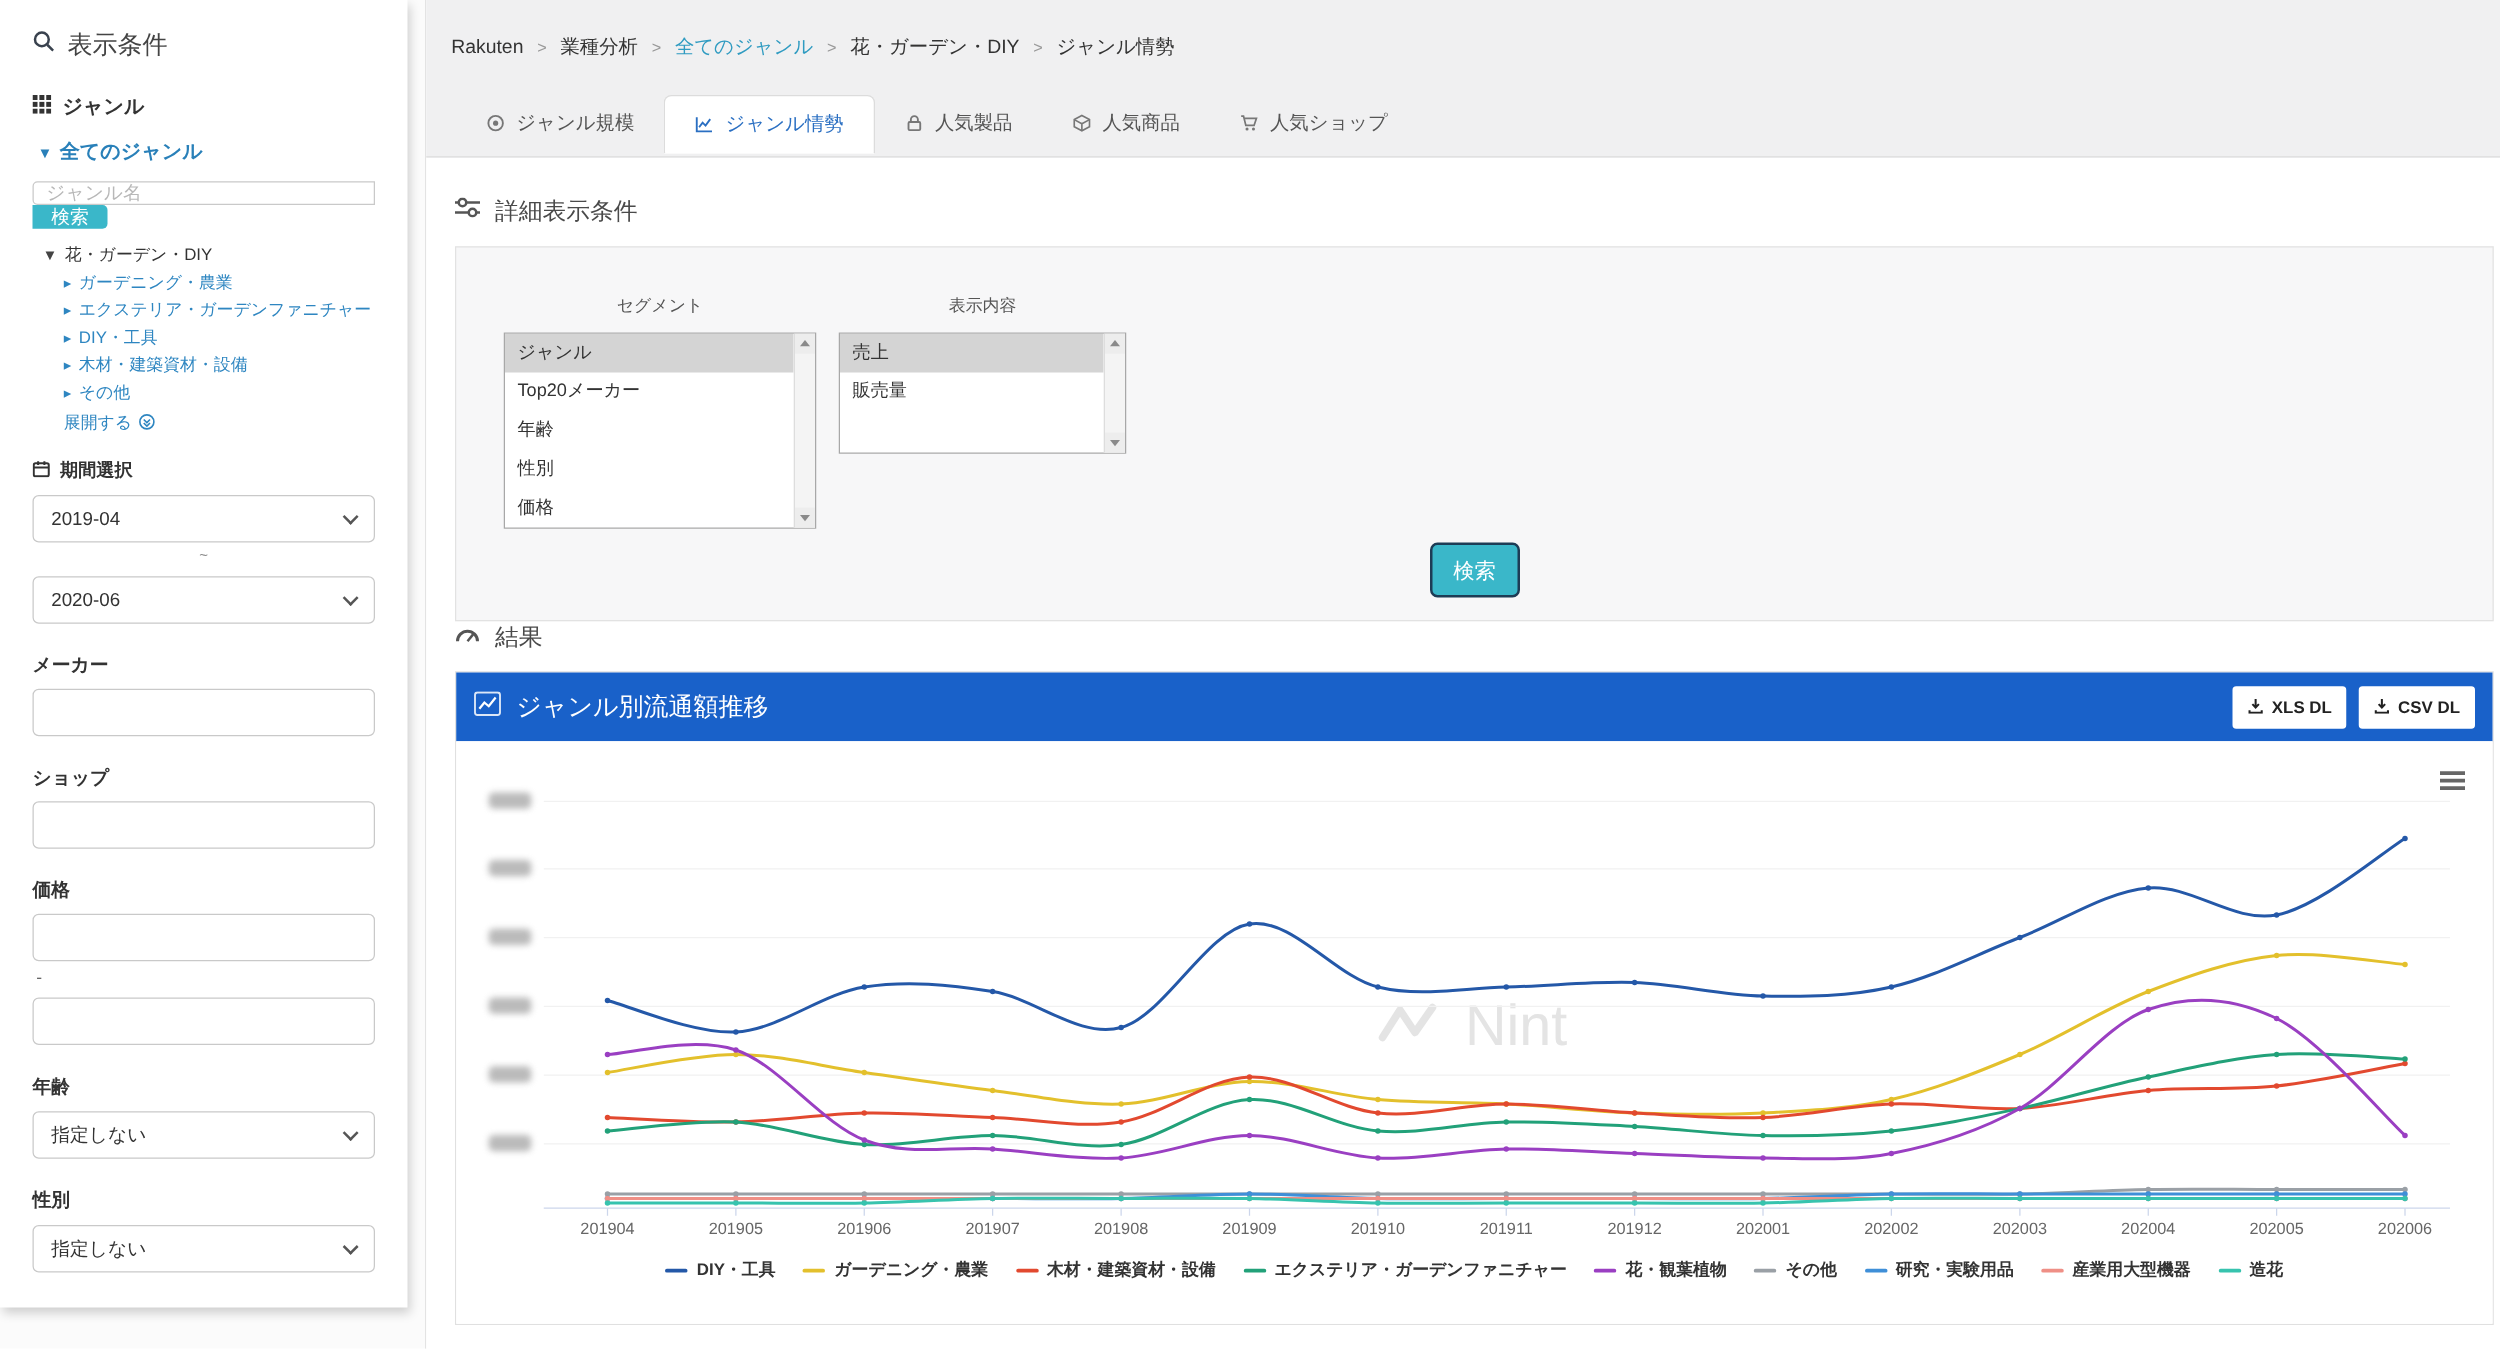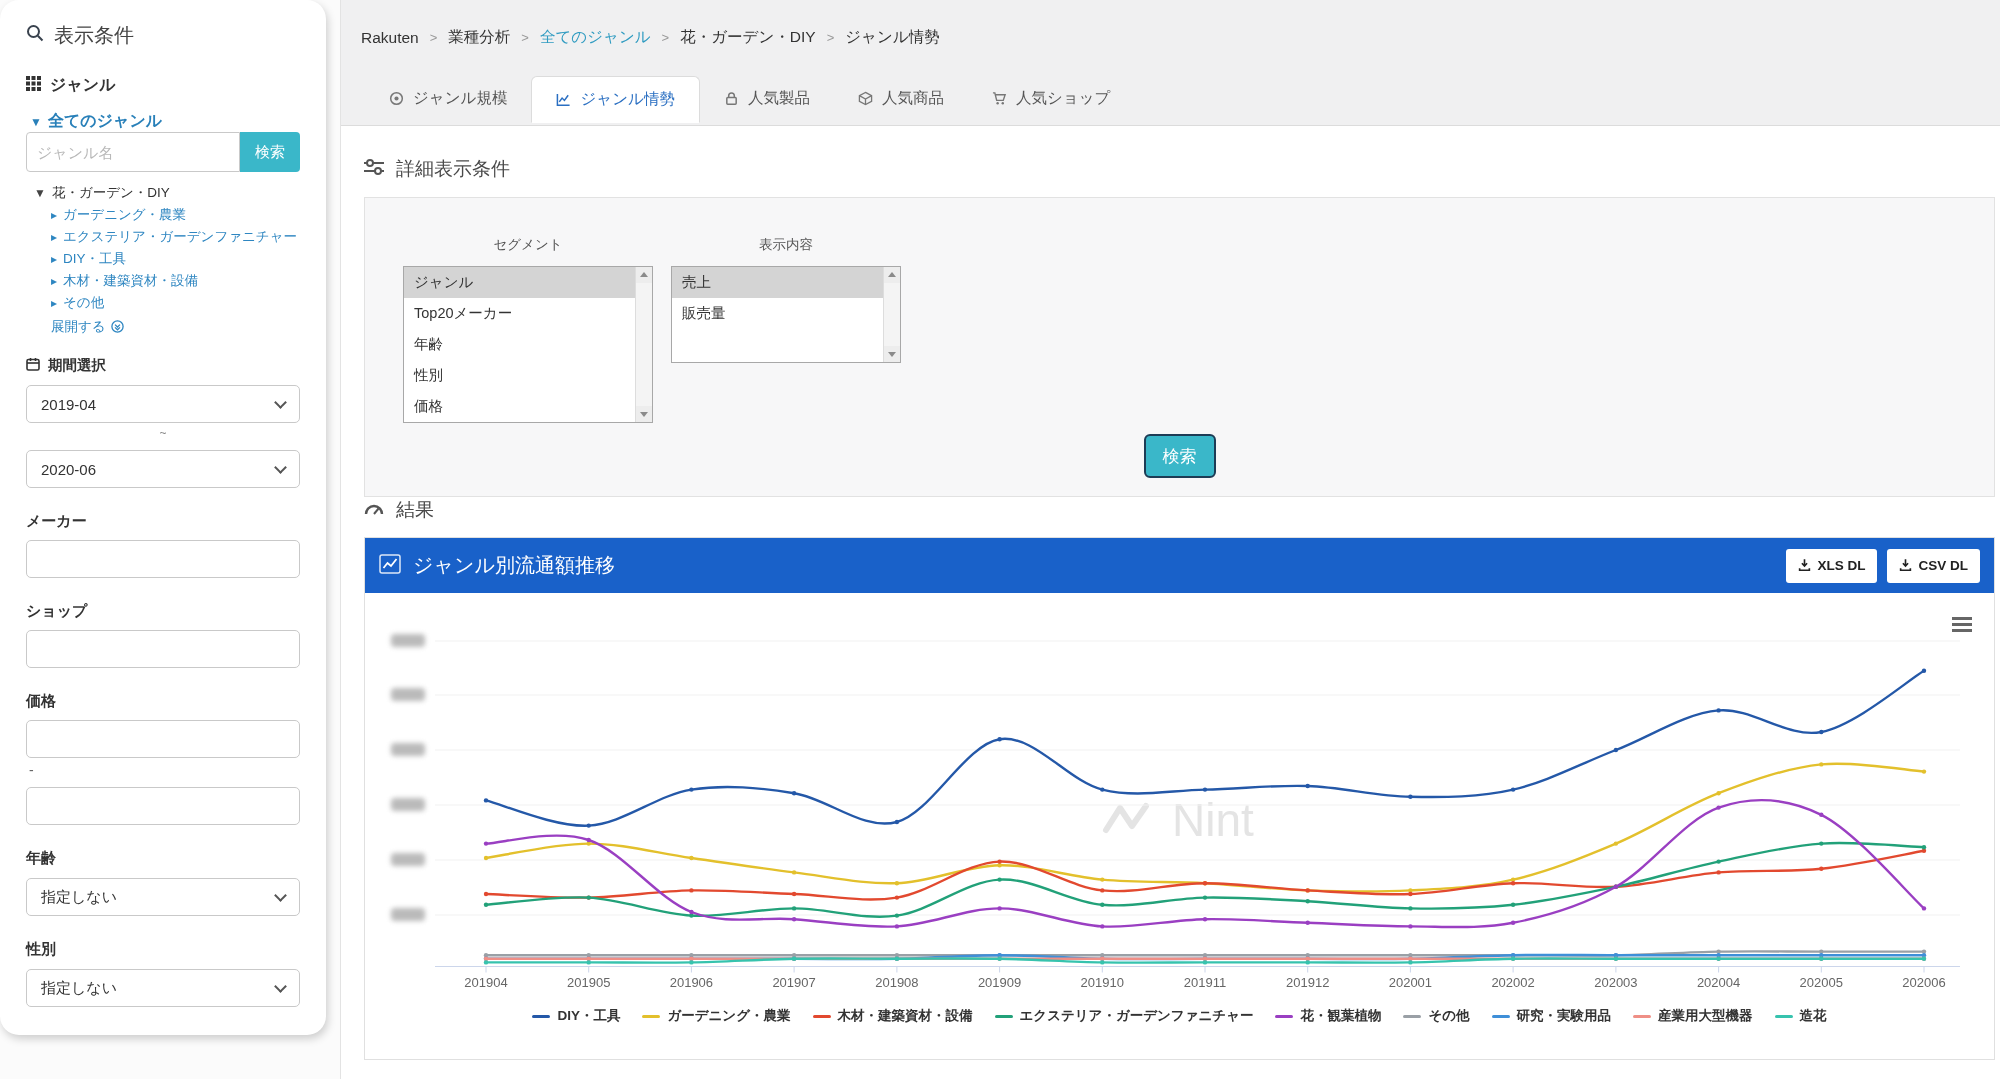--- a/index.html
+++ b/index.html
@@ -1,26 +1,26 @@
 <!DOCTYPE html>
 <html lang="ja"><head>
 <meta charset="utf-8">
 <style>
   *{box-sizing:border-box;margin:0;padding:0;}
   body{width:2000px;height:1079px;position:relative;overflow:hidden;background:#fff;
        font-family:"Liberation Sans","DejaVu Sans",sans-serif;color:#333;}
 
   
   .sidebar{position:absolute;left:0;top:0;width:341px;height:1079px;background:#fbfbfb;border-right:1px solid #e3e3e3;}
-  .sb-card{width:326px;background:#fff;box-shadow:2px 4px 8px rgba(0,0,0,.18);padding:22px 26px 28px;border-radius:19px;}
+  .sb-card{width:326px;background:#fff;box-shadow:2px 4px 8px rgba(0,0,0,.18);padding:22px 26px 28px;}
   .sb-header{display:flex;align-items:center;gap:10px;font-size:20px;color:#444;}
   .sb-genre-head{display:flex;align-items:center;gap:9px;font-size:16px;font-weight:bold;color:#333;margin-top:26px;}
   .sb-allgenre{display:flex;align-items:center;gap:6px;color:#2980b9;font-weight:bold;font-size:16px;margin:15px 0 0 4px;cursor:pointer;}
   .tri{font-size:12px;color:#2980b9;}
-  .sb-search{display:flex;}
+  .sb-search{display:flex;margin-top:13px;flex-direction:column;}
   .sb-search input{flex:1;min-width:0;height:40px;border:1px solid #c9c9c9;border-radius:4px 0 0 4px;padding:0 10px;font-size:15px;outline:none;}
   .sb-search input::placeholder{color:#b8b8b8;}
   .btn-teal{background:#3ab7c9;color:#fff;border:none;font-size:15px;cursor:pointer;}
   .sb-search .btn-teal{width:60px;border-radius:0 4px 4px 0;}
   .sb-tree{margin-top:12px;font-size:13.5px;}
   .tree-root{display:flex;align-items:center;gap:6px;color:#333;padding-left:8px;cursor:pointer;}
   .tree-root .tri{color:#444;}
   .tree-child{display:flex;align-items:center;gap:6px;color:#2e86c1;padding-left:25px;margin-top:4px;cursor:pointer;}
   .tri-r{color:#2e86c1;font-size:12px;}
   .tree-expand{display:flex;align-items:flex-end;gap:5px;color:#2e86c1;padding-left:25px;margin-top:6px;cursor:pointer;}

